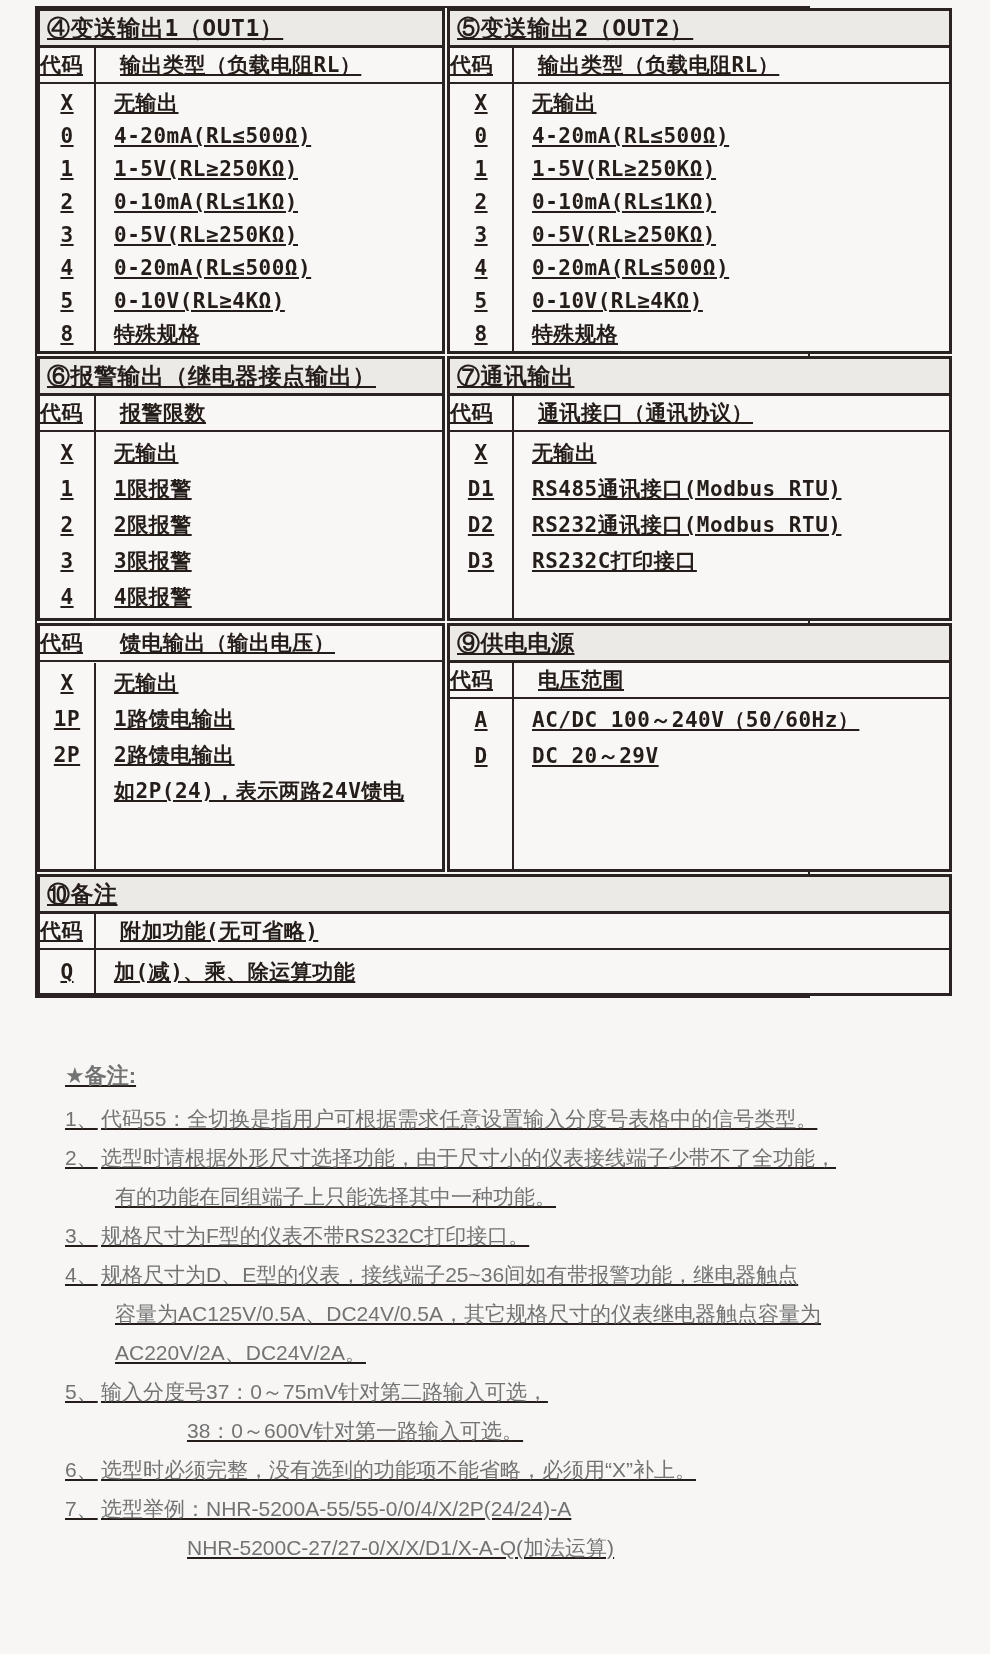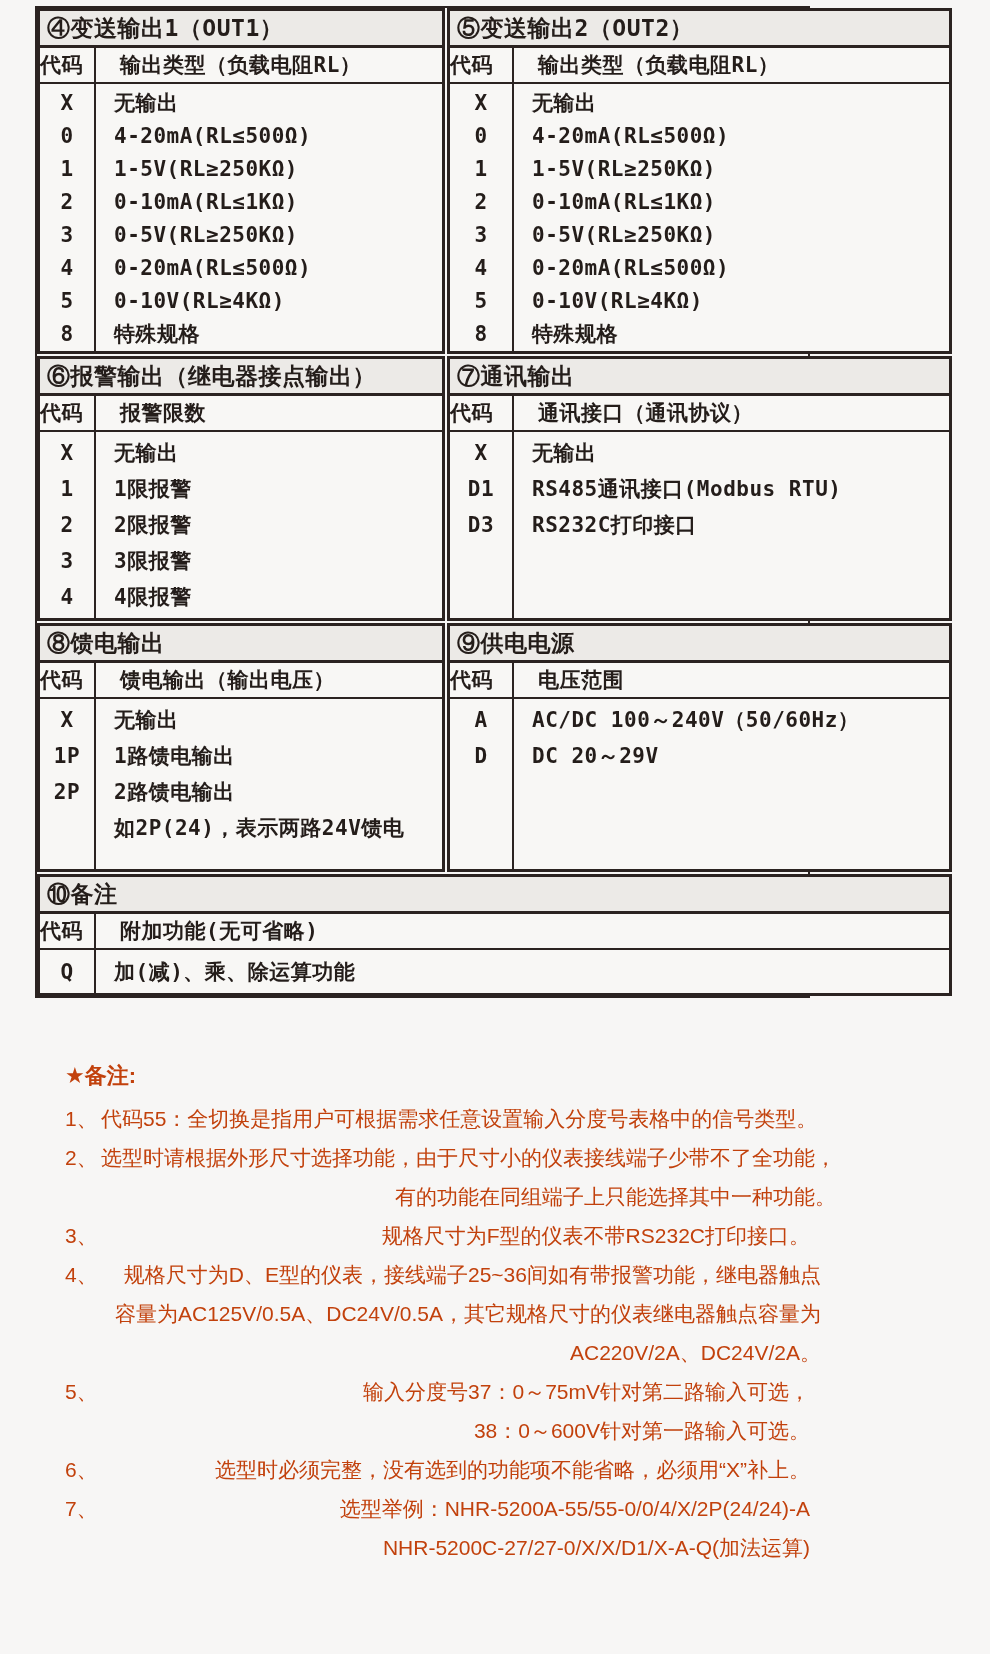--- a/index.html
+++ b/index.html
@@ -3,21 +3,21 @@
 <meta charset="utf-8">
 <style>
   html,body{margin:0;padding:0;}
   body{
     width:990px;height:1654px;overflow:hidden;
     background:#f7f6f5;
     font-family:"DejaVu Sans Mono","Liberation Mono",monospace;
   }
   .doc{
     box-sizing:border-box;width:844px;height:1654px;
-    padding:6px 34px 0 35px;color:#241d1a;
+    padding:6px 34px 0 35px;color:#241d1a;text-decoration:underline;
   }
   
   .grid{
     display:grid;
     grid-template-columns:408px 505px;
     gap:2px;
     border:2px solid #2b2321;
     background:#f7f6f5;
   }
   .cell{
@@ -55,27 +55,27 @@
   .sec67 .rows{min-height:183px;}
   .sec67 .row{height:36px;line-height:36px;}
   .sec89 .rows{min-height:167px;}
   .sec89 .row{height:36px;line-height:36px;}
   .sec10 .rows{min-height:40px;}
   .sec10 .row{height:38px;line-height:38px;}
   
   .notes{
     margin-top:58px;padding-left:30px;
     font-family:"Liberation Sans","DejaVu Sans",sans-serif;
-    font-weight:500;color:#c2410c;
+    font-weight:500;color:#737373;
   }
   .notes-title{font-size:22px;font-weight:bold;line-height:40px;margin-bottom:3px;}
   .note-item{display:flex;font-size:21px;line-height:39px;}
   .note-num{flex:none;width:36px;}
   .note-lines{flex:1;}
-  .note-line{white-space:nowrap;text-align:right;}
+  .note-line{white-space:nowrap;}
   .note-line.ind-1{padding-left:14px;}
   .note-line.ind-2{padding-left:86px;}
 </style>
 </head>
 <body>
 
 <div class="doc">
 
   <div class="grid">
 
@@ -202,28 +202,31 @@
       <div class="rows">
           <div class="row">
             <span class="code">X</span>
             <span class="desc">无输出</span>
           </div>
           <div class="row">
             <span class="code">D1</span>
             <span class="desc">RS485通讯接口(Modbus RTU)</span>
           </div>
           <div class="row">
+            <span class="code">D2</span>
+            <span class="desc">RS232通讯接口(Modbus RTU)</span>
+          </div>
+          <div class="row">
             <span class="code">D3</span>
             <span class="desc">RS232C打印接口</span>
           </div>
         </div>
     </section>
 
     <section class="cell left sec89">
-      <div class="sec-header">⑧馈电输出</div>
       <div class="col-head">
         <span class="code">代码</span>
         <span class="desc">馈电输出（输出电压）</span>
       </div>
       <div class="rows">
           <div class="row">
             <span class="code">X</span>
             <span class="desc">无输出</span>
           </div>
           <div class="row">

